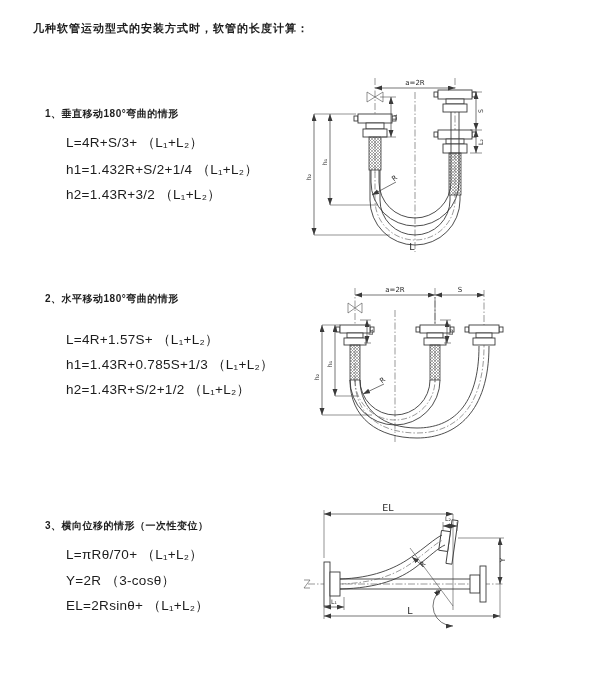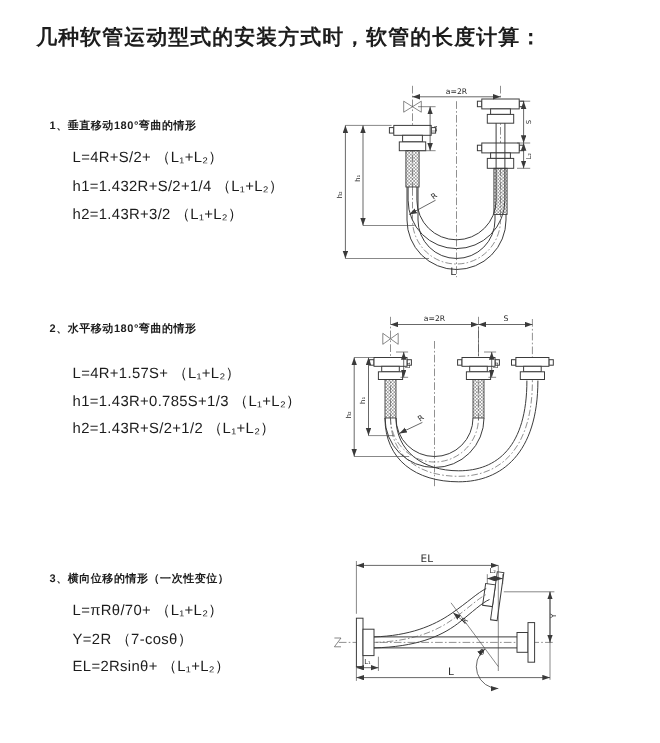--- a/index.html
+++ b/index.html
@@ -2,21 +2,21 @@
 <html><head>
 <meta charset="utf-8">
 <style>
   html,body{margin:0;padding:0;}
   body{
     width:600px;height:675px;position:relative;background:#ffffff;
     font-family:"Liberation Sans","DejaVu Sans",sans-serif;color:#1c1c1c;
     overflow:hidden;
   }
   .doc-title{
-    position:absolute;left:33px;top:21px;font-size:19px;font-weight:600;
+    position:absolute;left:33px;top:21px;font-size:11px;font-weight:600;
     letter-spacing:1px;white-space:nowrap;
   }
   .sec-heading{
     position:absolute;left:45px;font-size:10px;font-weight:600;
     letter-spacing:0.5px;white-space:nowrap;
   }
   .formula{
     position:absolute;left:66px;font-size:13.5px;font-weight:400;
     letter-spacing:0.3px;white-space:nowrap;
   }
@@ -32,32 +32,32 @@
   .lbl{font-size:7px;}
   .lbls{font-size:6.2px;}
   .lblL{font-size:9.5px;}
 </style>
 </head>
 <body>
 
 <div class="doc-title">几种软管运动型式的安装方式时，软管的长度计算：</div>
 
 <div class="sec-heading" style="top:107px">1、垂直移动180°弯曲的情形</div>
-<div class="formula" style="top:134px">L=4R+S/2+ （L₁+L₂）</div>
+<div class="formula" style="top:134px">L=4R+S/3+ （L₁+L₂）</div>
 <div class="formula" style="top:161px">h1=1.432R+S/2+1/4 （L₁+L₂）</div>
 <div class="formula" style="top:186px">h2=1.43R+3/2 （L₁+L₂）</div>
 
 <div class="sec-heading" style="top:292px">2、水平移动180°弯曲的情形</div>
 <div class="formula" style="top:331px">L=4R+1.57S+ （L₁+L₂）</div>
 <div class="formula" style="top:356px">h1=1.43R+0.785S+1/3 （L₁+L₂）</div>
 <div class="formula" style="top:381px">h2=1.43R+S/2+1/2 （L₁+L₂）</div>
 
 <div class="sec-heading" style="top:519px">3、横向位移的情形（一次性变位）</div>
 <div class="formula" style="top:546px">L=πRθ/70+ （L₁+L₂）</div>
-<div class="formula" style="top:572px">Y=2R （7-cosθ）</div>
+<div class="formula" style="top:572px">Y=2R （3-cosθ）</div>
 <div class="formula" style="top:597px">EL=2Rsinθ+ （L₁+L₂）</div>
 
 <svg style="left:300px;top:70px" width="295" height="195" viewBox="0 0 295 195">
   <defs>
     <marker id="arr" markerUnits="userSpaceOnUse" markerWidth="8" markerHeight="6" refX="7" refY="2.5" orient="auto-start-reverse">
       <path d="M0,0 L7,2.5 L0,5 Z" fill="#3a3a3a"></path>
     </marker>
     <pattern id="braidp" patternUnits="userSpaceOnUse" width="3" height="3">
       <path d="M0,3 L3,0 M0,0 L3,3" stroke="#666" stroke-width="0.5"></path>
     </pattern>

